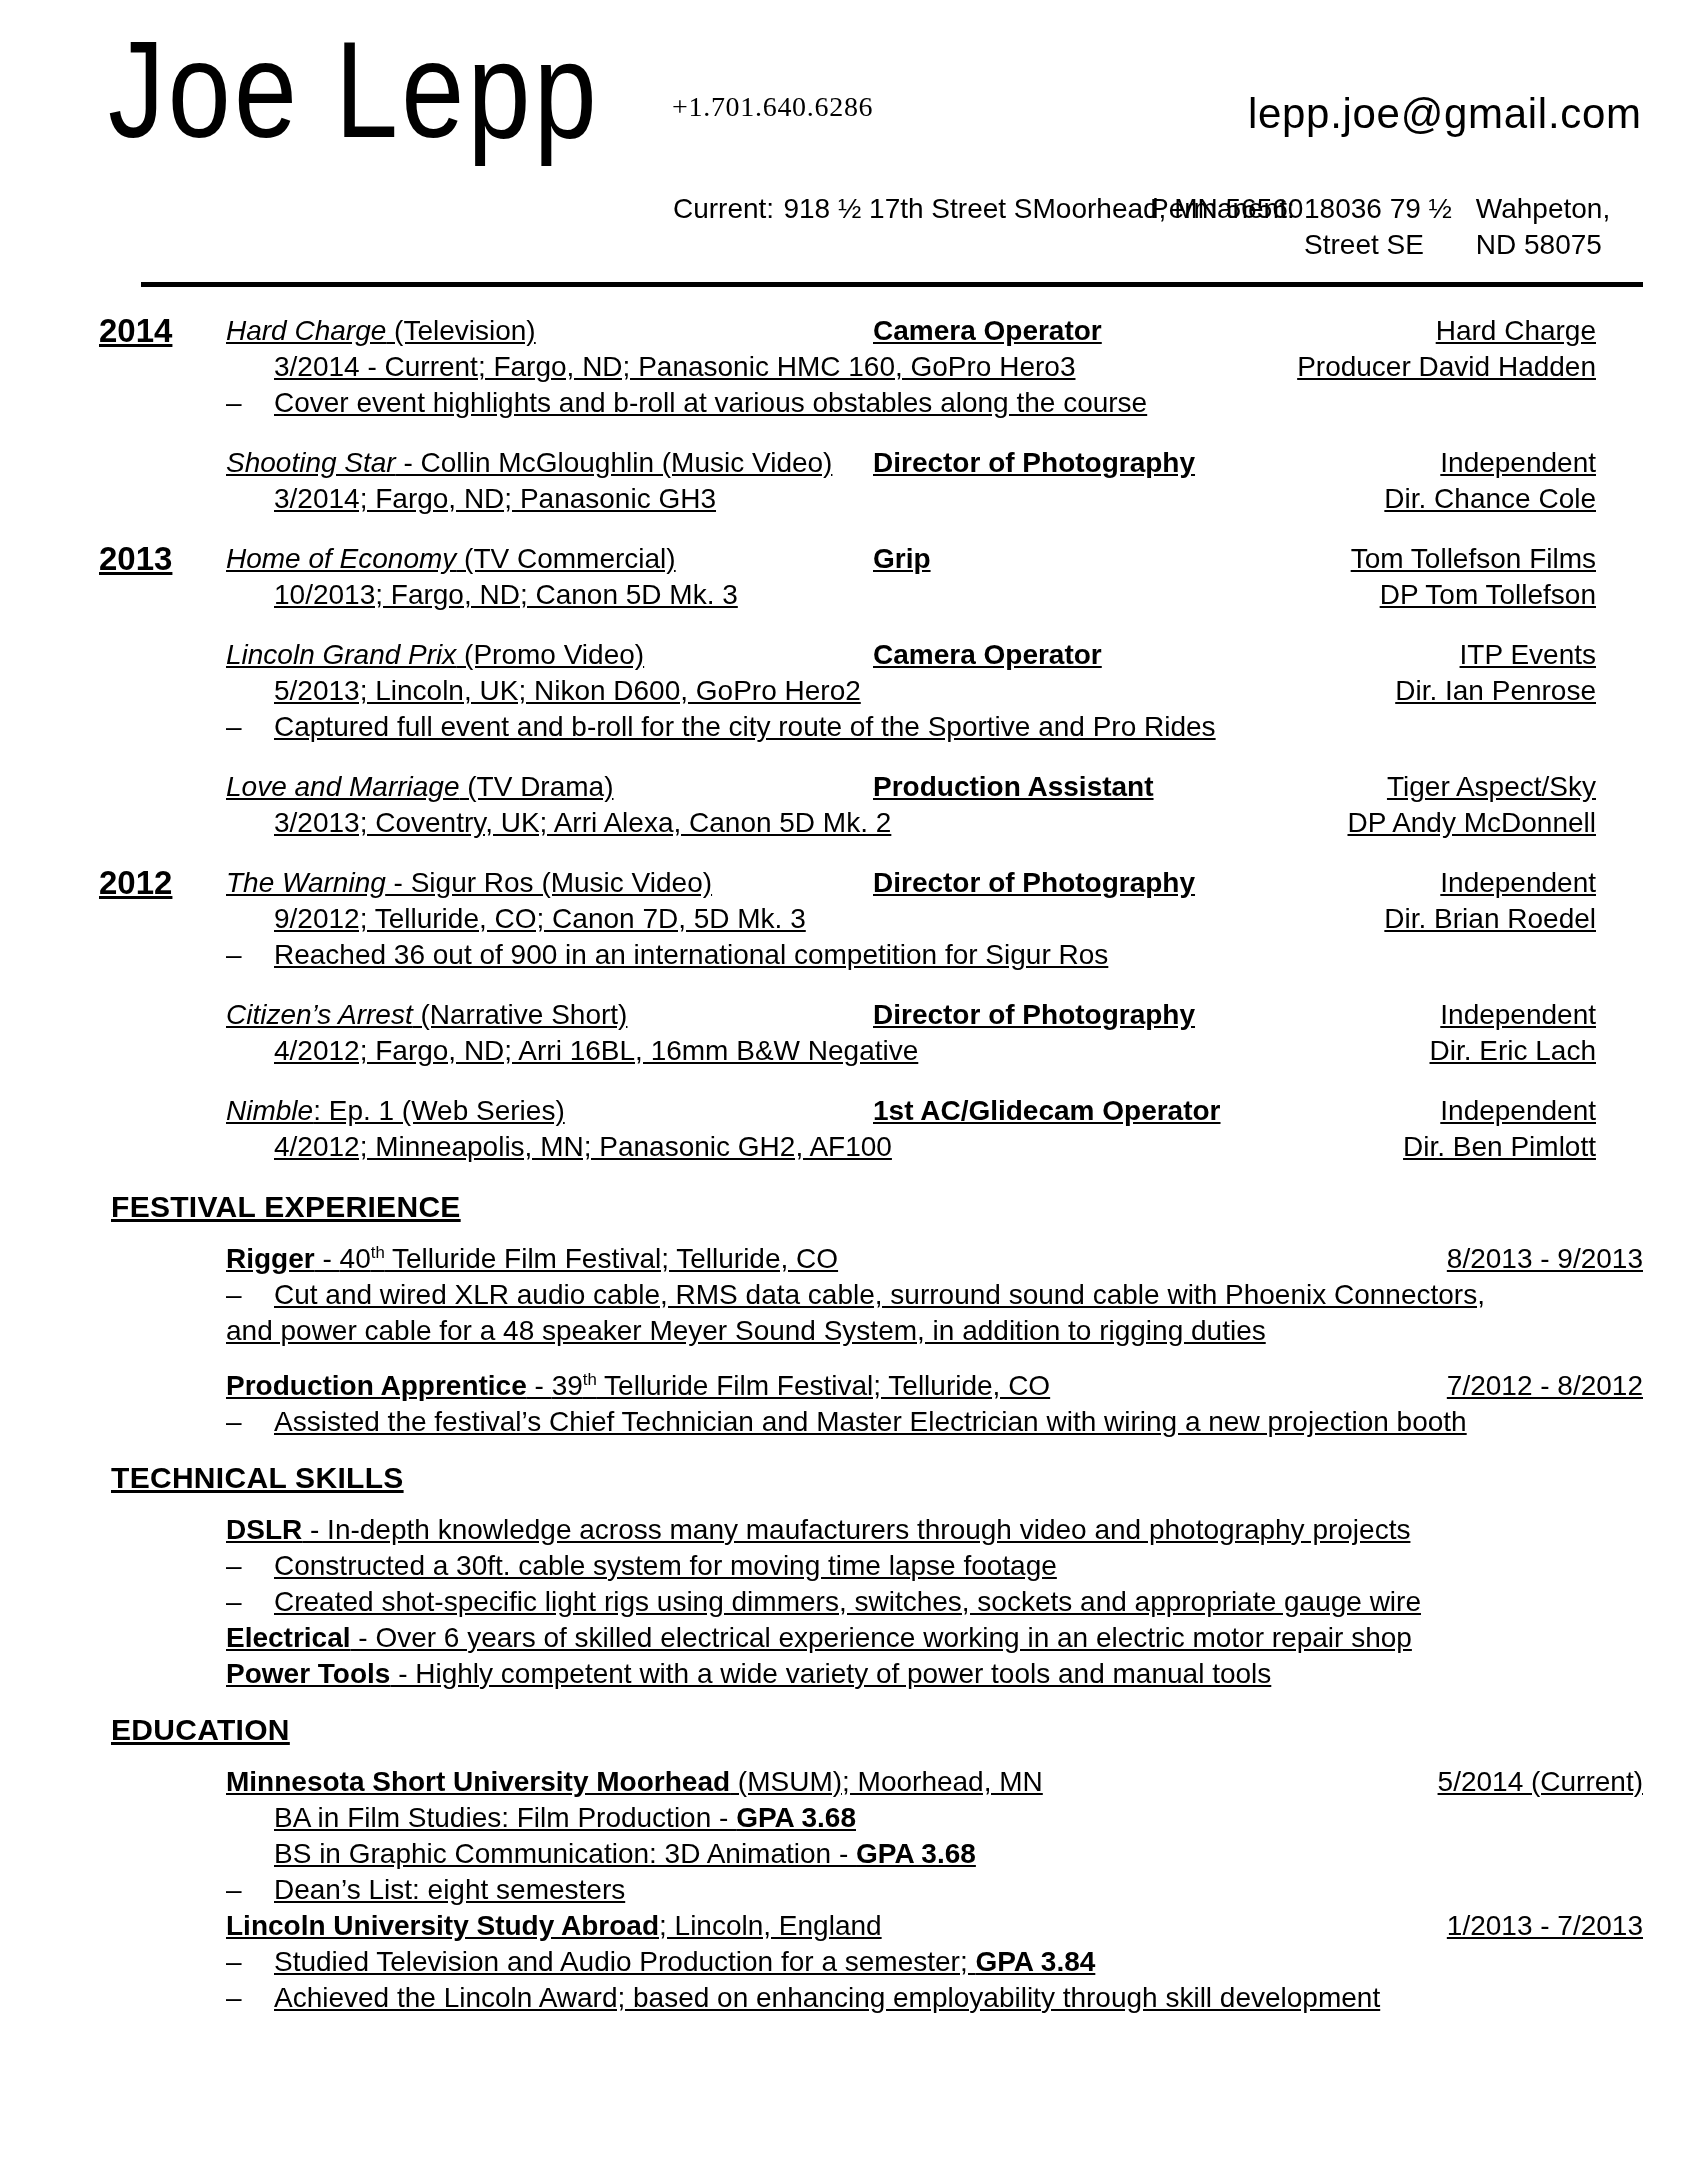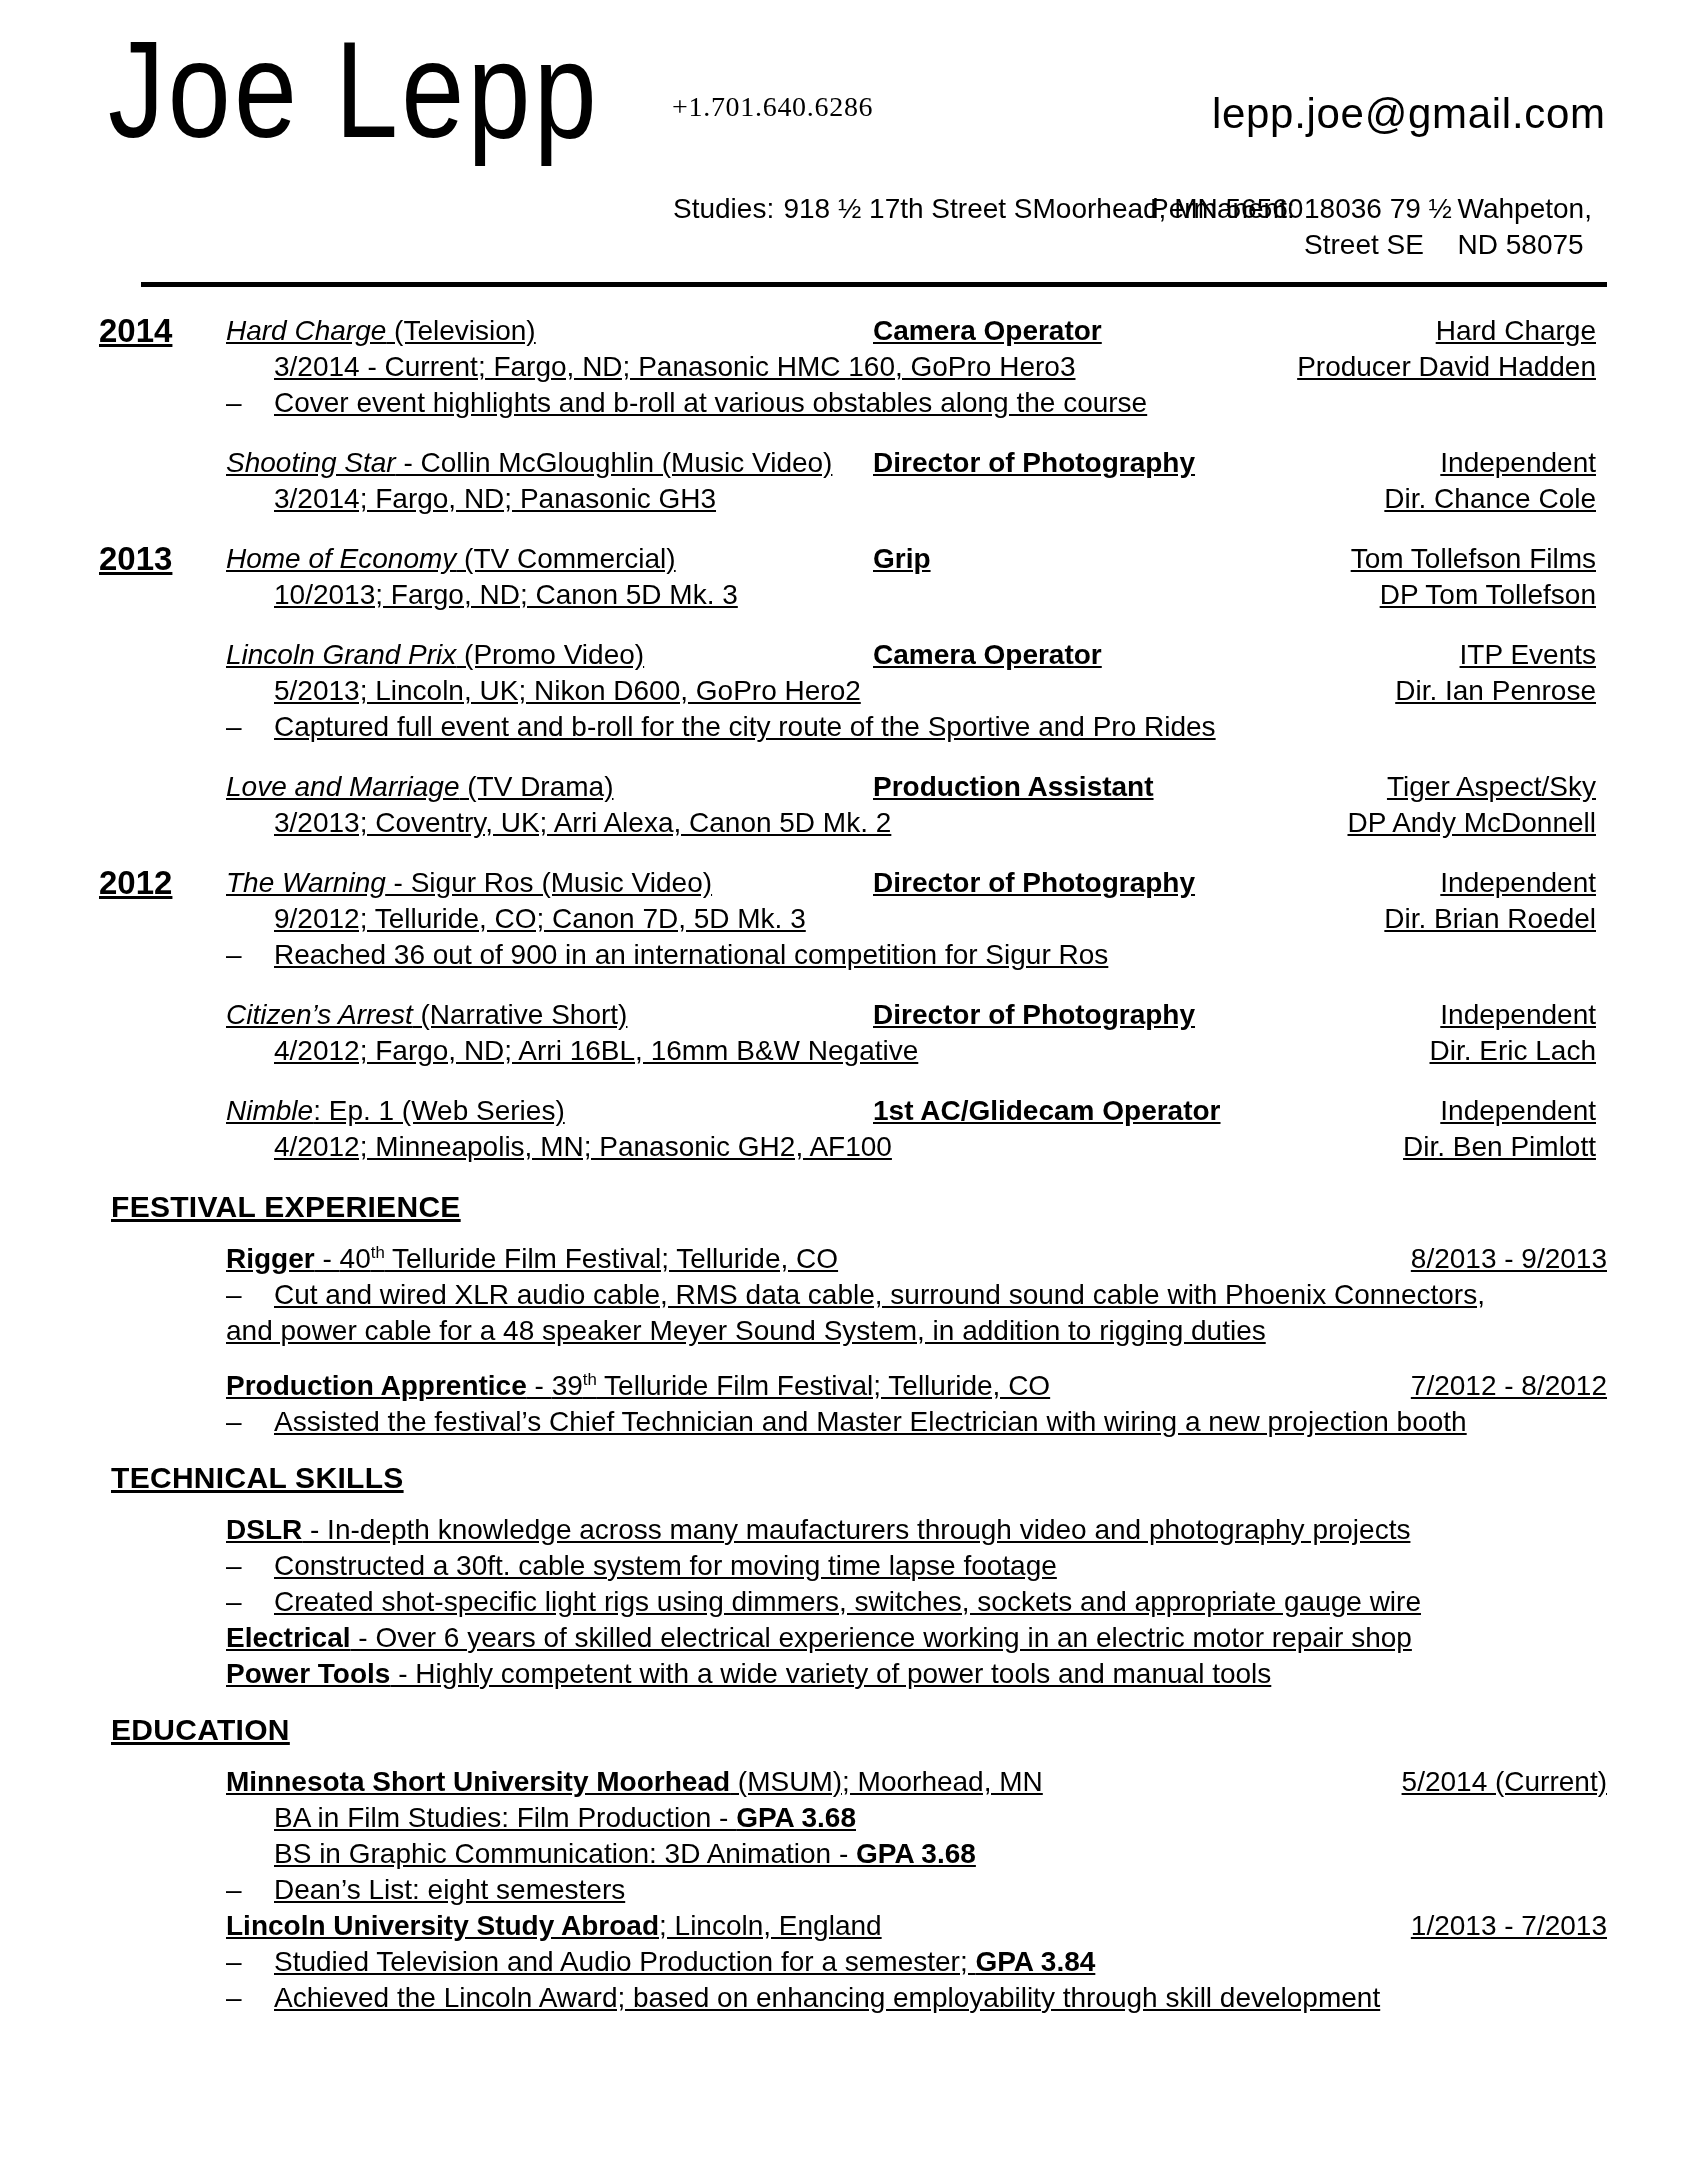--- a/index.html
+++ b/index.html
@@ -1,18 +1,18 @@
 <!DOCTYPE html>
 <html style="font-size:10.6px"><head>
 <meta charset="utf-8">
 <style>
   * { margin:0; padding:0; box-sizing:border-box; }
   html,body { background:#ffffff; }
   body { width:1687px; height:2183px; font-family:"Liberation Sans", sans-serif; color:#000; }
-  .page { width:1687px; height:2183px; padding:0 80px 0 99px; position:relative; }
+  .page { width:1687px; height:2183px; padding:0 44px 0 99px; position:relative; }
 
   
   .header { position:relative; height:288px; }
   .logo { position:absolute; left:9.3px; top:20px; font-size:138px; font-weight:300;
           letter-spacing:4px; line-height:1; transform:scaleX(.82); transform-origin:left top;
           white-space:nowrap; }
   .phone { position:absolute; left:573px; top:93px; font-size:28px; line-height:1; letter-spacing:0.7px;font-family:Liberation Serif, serif; }
   .email { position:absolute; right:1.3px; top:93px; font-size:42px; line-height:1; letter-spacing:0.7px; }
   .addr { position:absolute; top:191px; font-size:28px; line-height:36px; display:flex; gap:9.3px; }
   .addr-current { left:574px; }
@@ -48,21 +48,21 @@
 <body>
 
 <div class="page">
 
   <header class="header">
     <div class="logo">Joe Lepp</div>
     <div class="phone">+1.701.640.6286</div>
     <div class="email">lepp.joe@gmail.com</div>
 
     <div class="addr addr-current">
-      <span class="addr-label">Studies:</span>
+      <span class="addr-label">Current:</span>
       <span class="addr-lines">
         <span>918 ½ 17th Street S</span>
         <span>Moorhead, MN 56560</span>
       </span>
     </div>
 
     <div class="addr addr-perm">
       <span class="addr-label">Permanent:</span>
       <span class="addr-lines">
         <span>18036 79 ½ Street SE</span>

